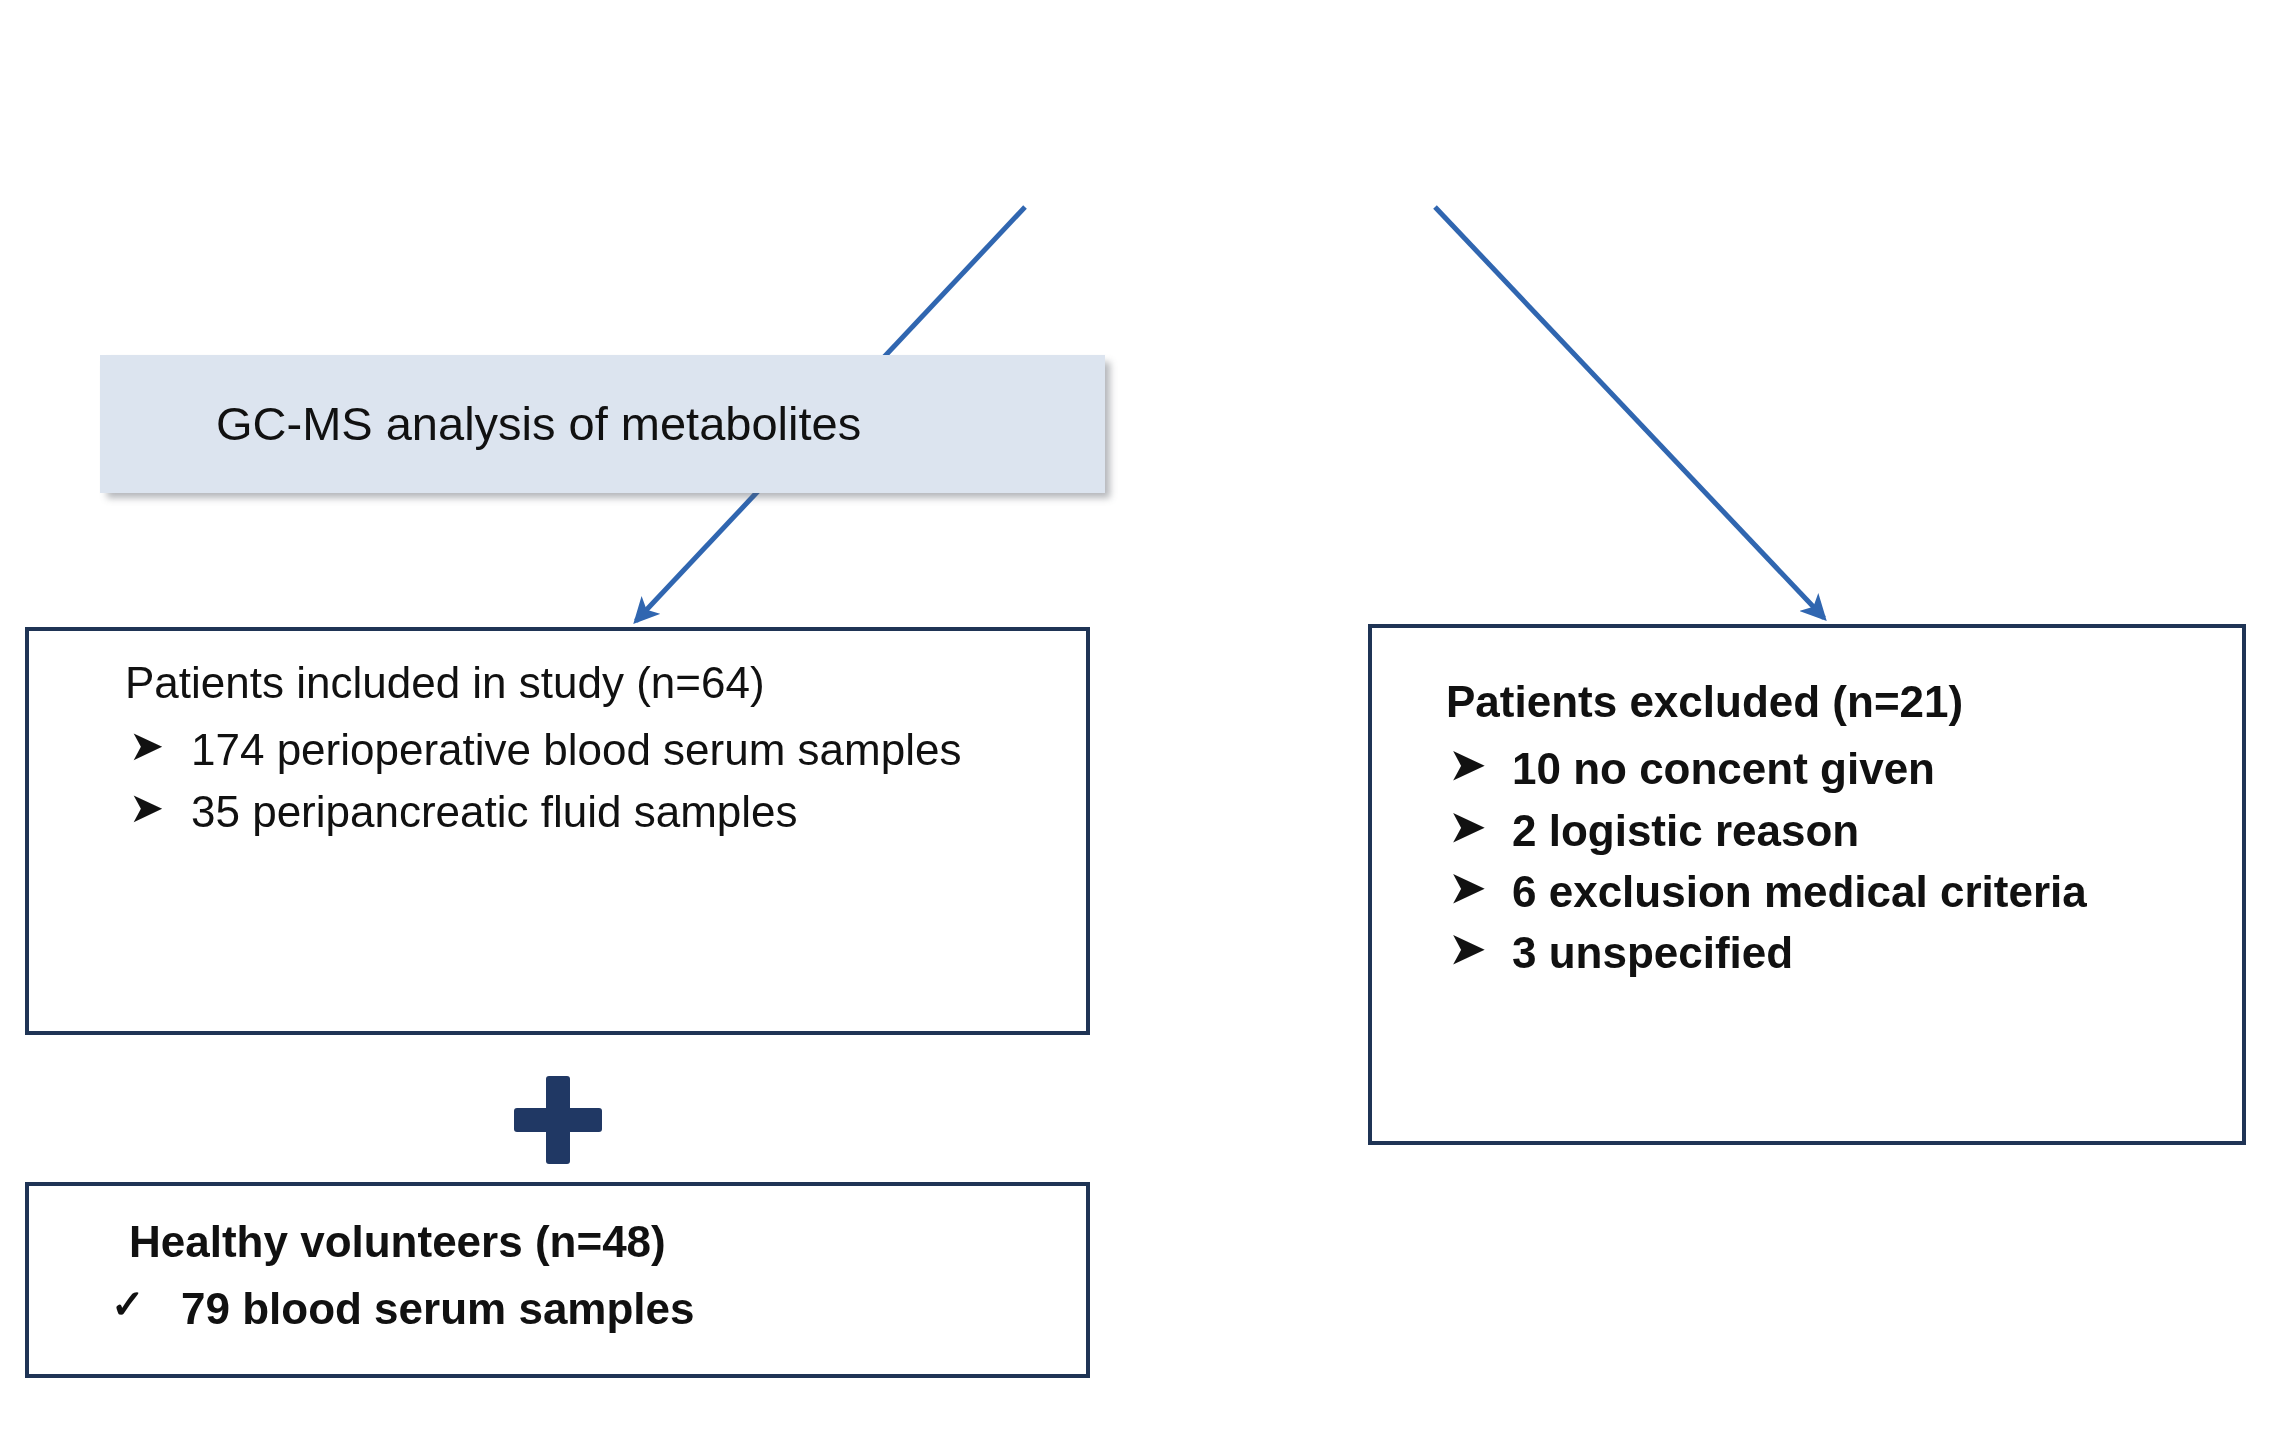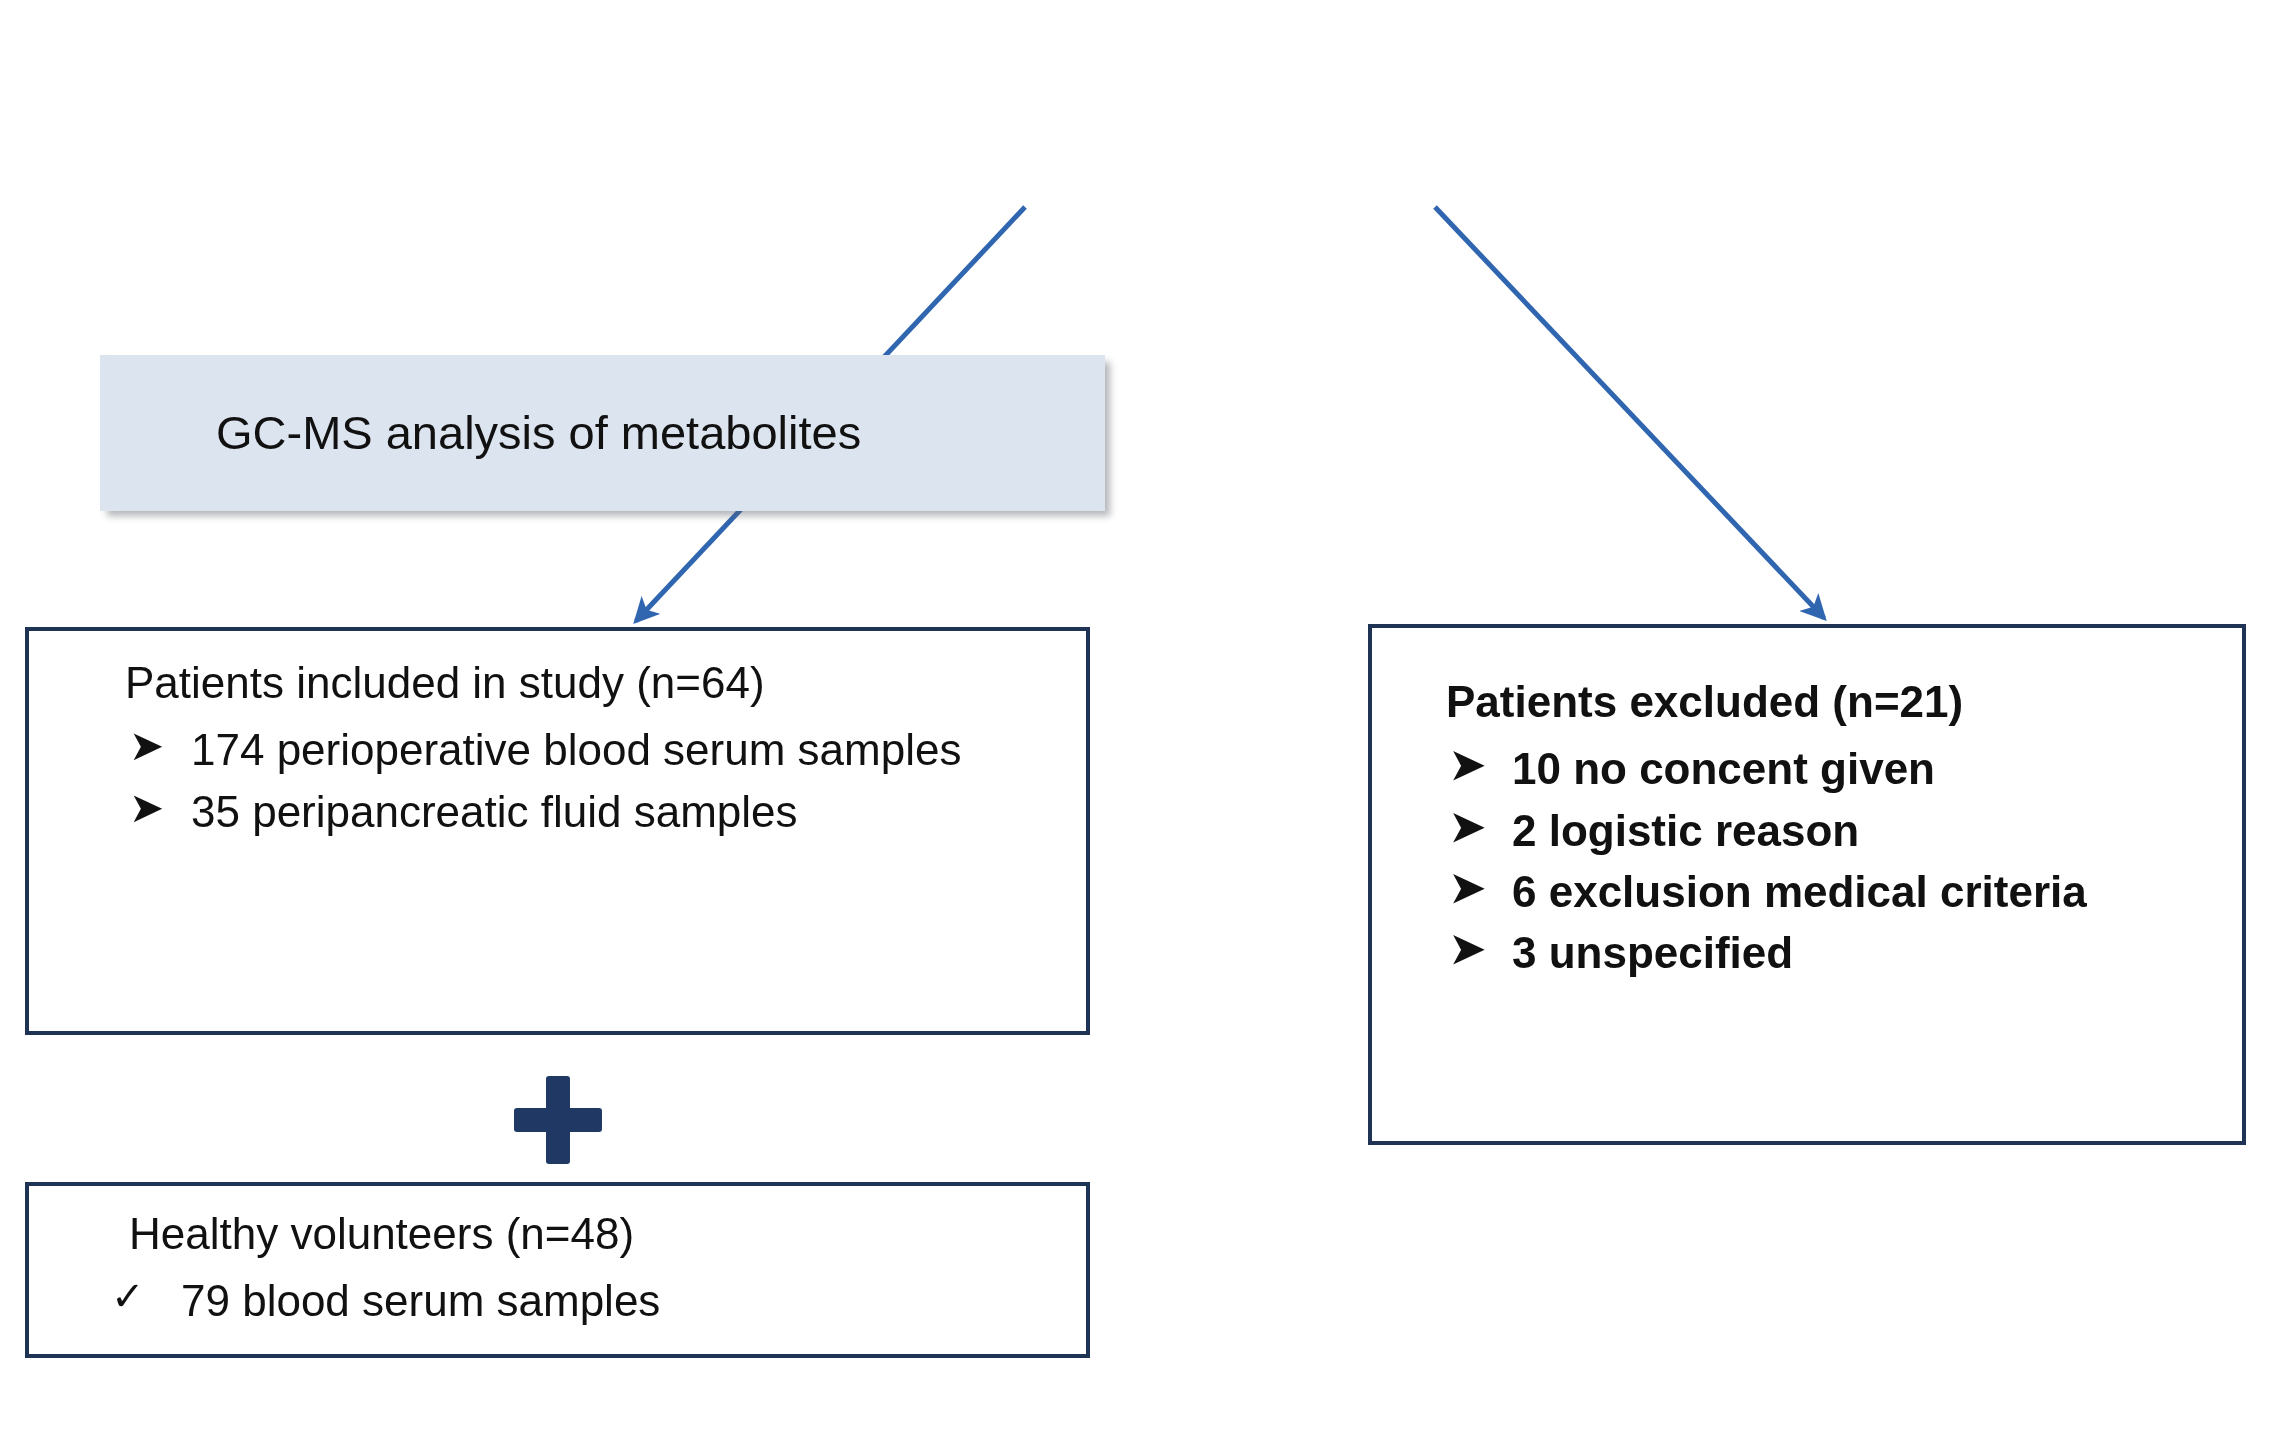--- a/index.html
+++ b/index.html
@@ -47,21 +47,21 @@
     font-size: 47px;
     letter-spacing: .2px;
   }
 
   
   #box-gcms {
     position: absolute;
     left: 100px;
     top: 355px;
     width: 1005px;
-    height: 156px;
+    height: 138px;
     background: #DCE4EF;
     border: none;
     box-shadow: 6px 6px 7px -1px rgba(90,95,105,.45);
     display: flex;
     align-items: center;
     box-sizing: border-box;
     padding-left: 116px;
     color: #111111;
   }
   #box-gcms .node-center {
@@ -83,22 +83,23 @@
     width: 878px;
     height: 521px;
     padding: 46px 24px 0 74px;
     font-weight: bold;
   }
   
   #box-healthy {
     left: 25px;
     top: 1182px;
     width: 1065px;
-    height: 176px;
-    padding: 20px 30px 0 74px;
+    height: 196px;
+    padding: 28px 30px 0 74px;
+    font-weight: bold;
   }
 
   .blist {
     list-style: none;
     margin: 10px 0 0 0;
     padding: 0;
   }
   .blist li {
     position: relative;
     font-size: 44px;

